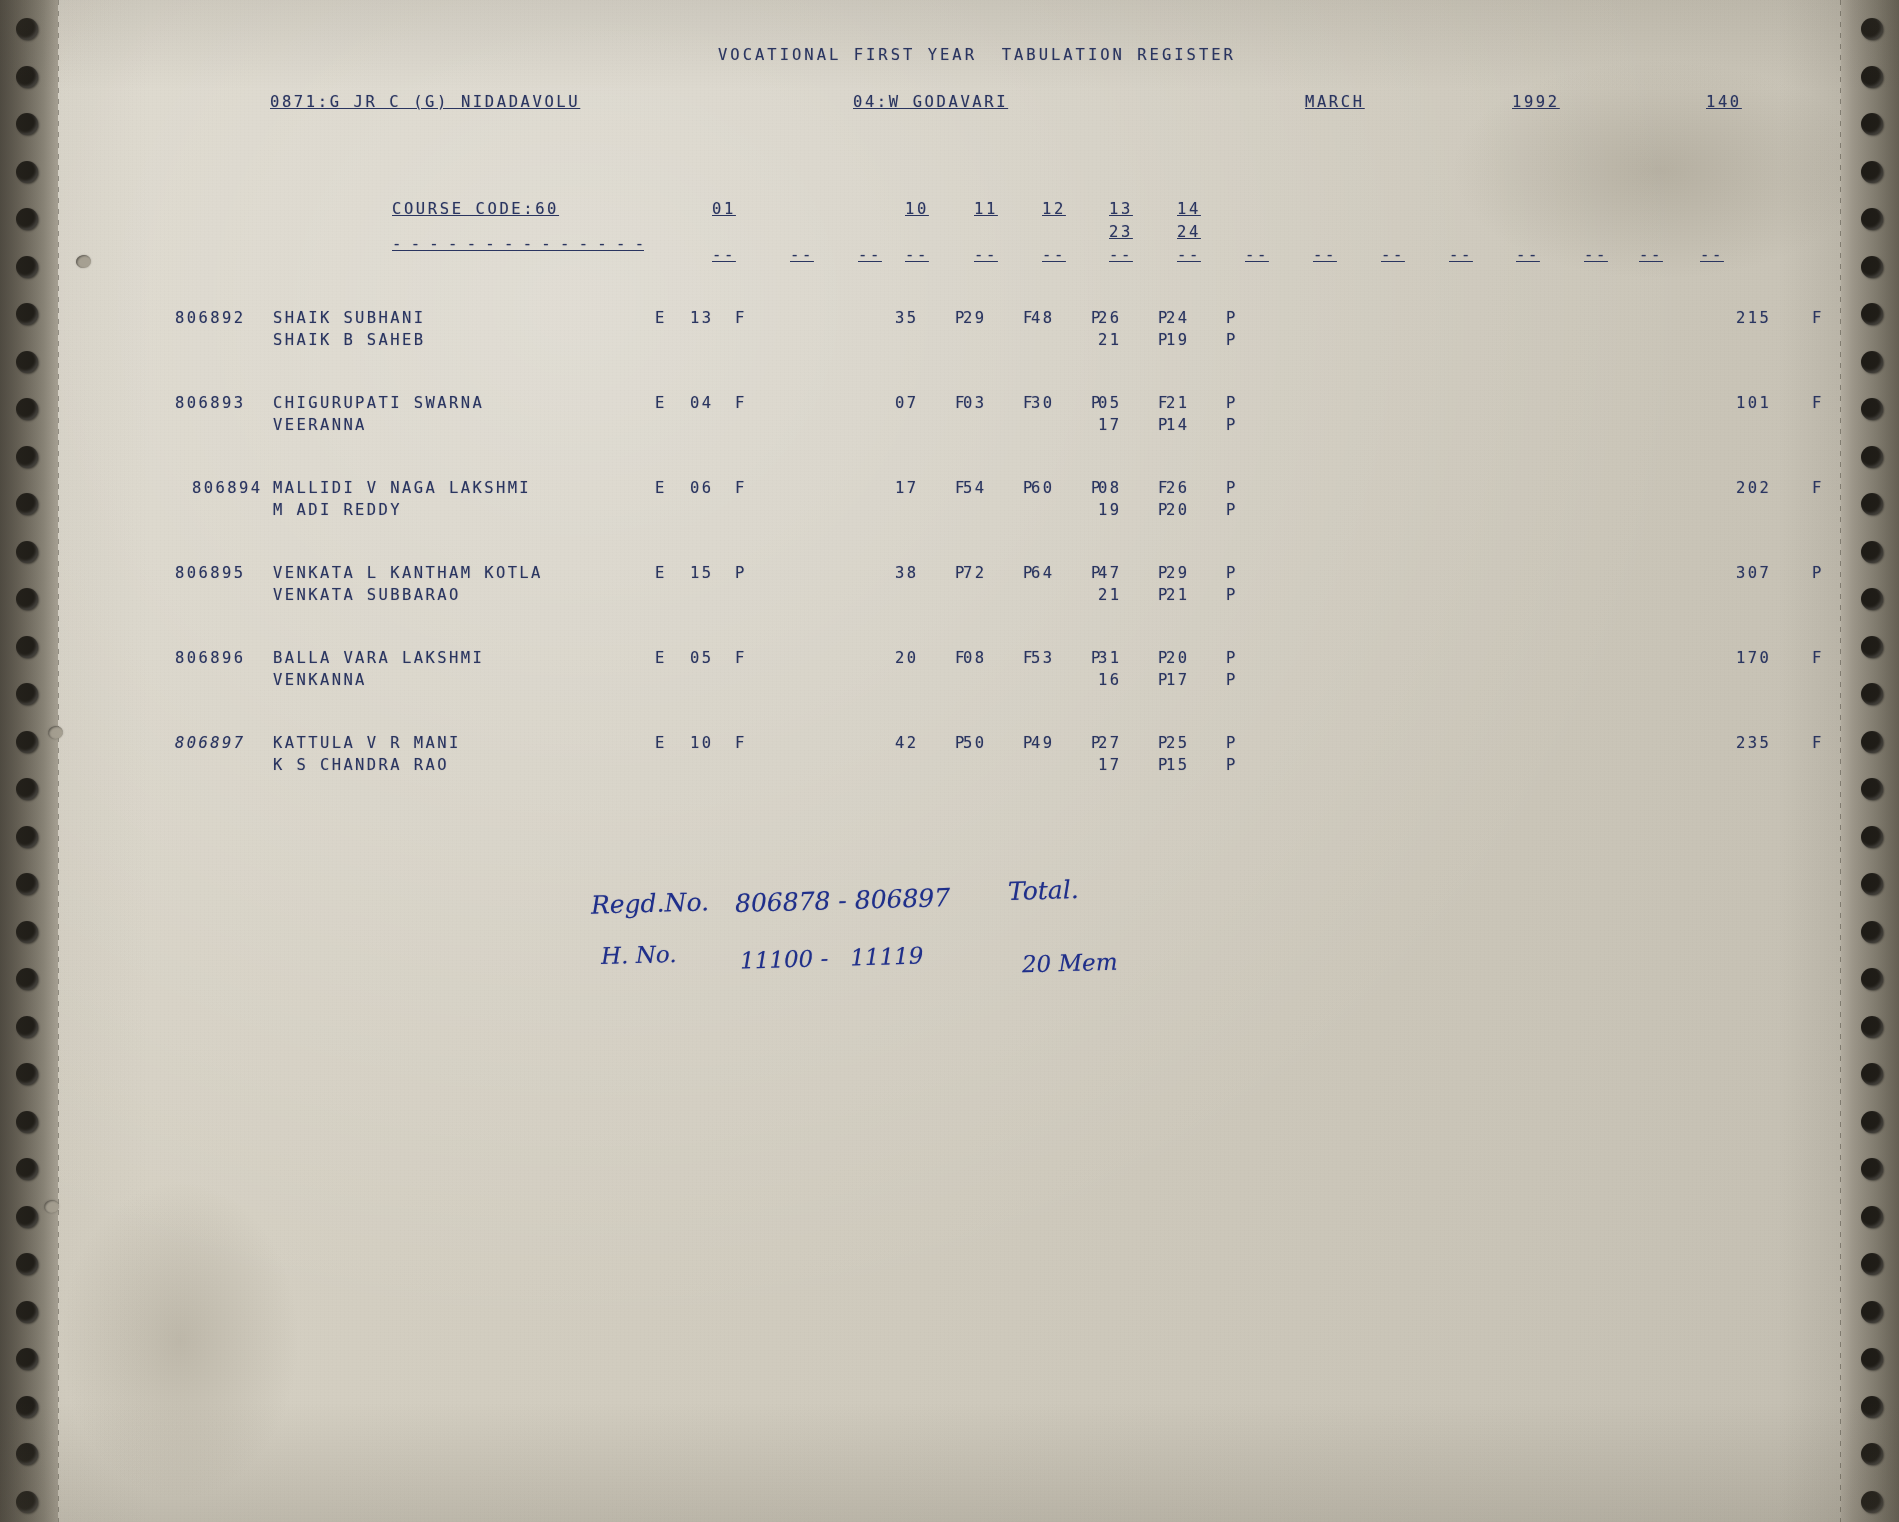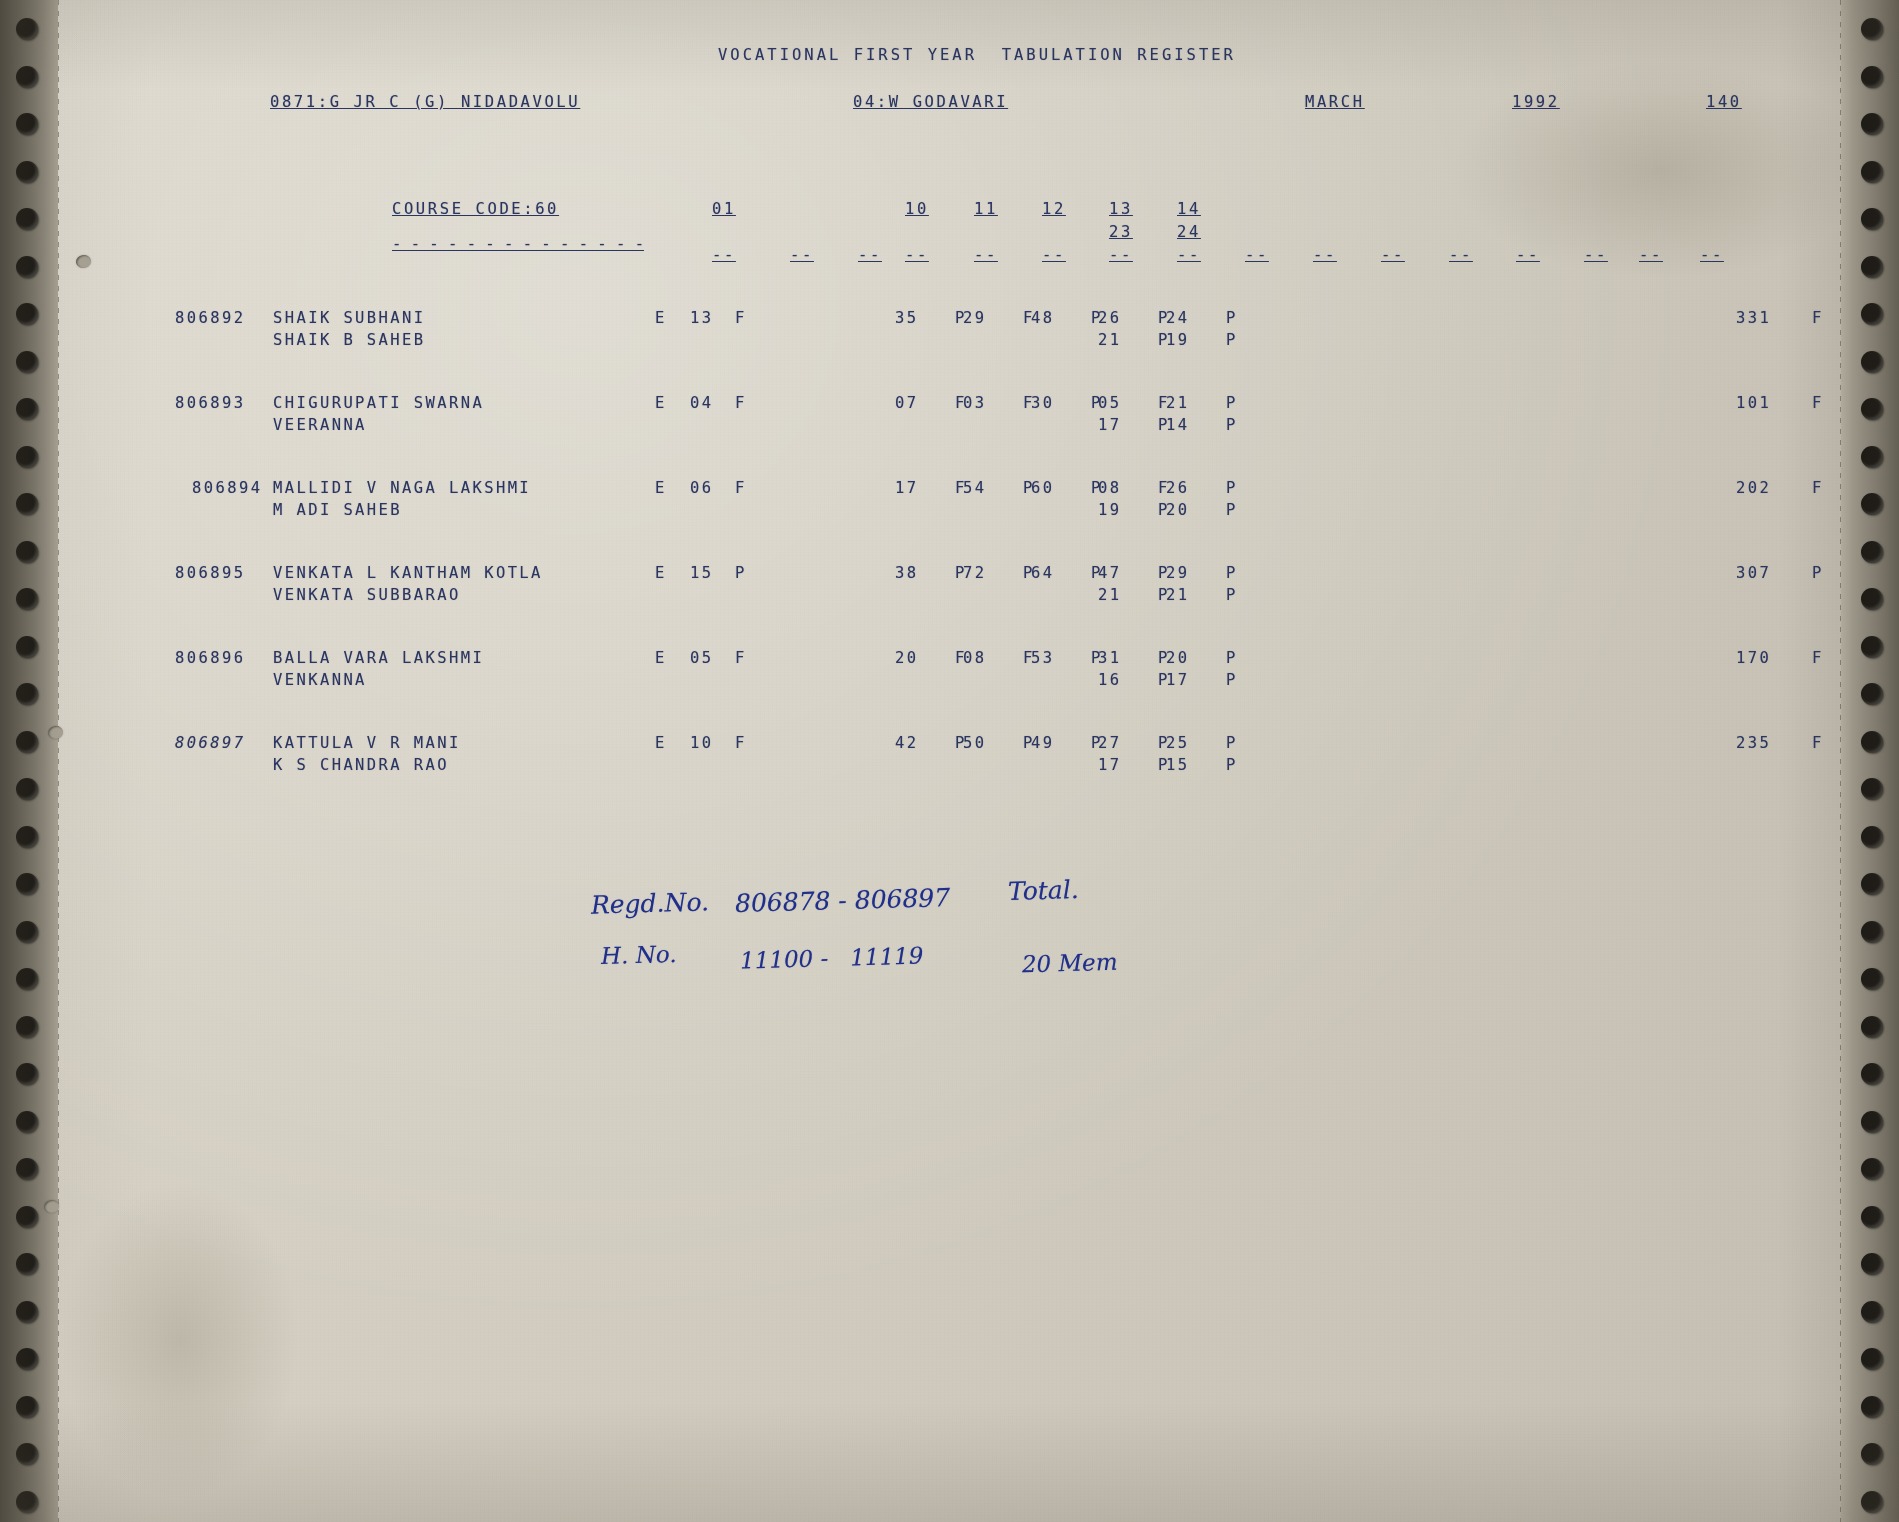--- a/index.html
+++ b/index.html
@@ -256,21 +256,21 @@
       <div class="mono t-row" style="left: 1031px; top: 309px;">48</div>
       <div class="mono t-row" style="left: 1091px; top: 309px;">P</div>
       <div class="mono t-row" style="left: 1098px; top: 309px;">26</div>
       <div class="mono t-row" style="left: 1158px; top: 309px;">P</div>
       <div class="mono t-row" style="left: 1166px; top: 309px;">24</div>
       <div class="mono t-row" style="left: 1226px; top: 309px;">P</div>
       <div class="mono t-row" style="left: 1098px; top: 331px;">21</div>
       <div class="mono t-row" style="left: 1158px; top: 331px;">P</div>
       <div class="mono t-row" style="left: 1166px; top: 331px;">19</div>
       <div class="mono t-row" style="left: 1226px; top: 331px;">P</div>
-      <div class="mono t-row" style="left: 1736px; top: 309px;">331</div>
+      <div class="mono t-row" style="left: 1736px; top: 309px;">215</div>
       <div class="mono t-row" style="left: 1812px; top: 309px;">F</div>
       <div class="mono t-row" style="left: 175px; top: 394px;">806893</div>
       <div class="mono t-row" style="left: 273px; top: 394px;">CHIGURUPATI SWARNA</div>
       <div class="mono t-row" style="left: 273px; top: 416px;">VEERANNA</div>
       <div class="mono t-row" style="left: 655px; top: 394px;">E</div>
       <div class="mono t-row" style="left: 690px; top: 394px;">04</div>
       <div class="mono t-row" style="left: 735px; top: 394px;">F</div>
       <div class="mono t-row" style="left: 895px; top: 394px;">07</div>
       <div class="mono t-row" style="left: 955px; top: 394px;">F</div>
       <div class="mono t-row" style="left: 963px; top: 394px;">03</div>
@@ -282,21 +282,21 @@
       <div class="mono t-row" style="left: 1166px; top: 394px;">21</div>
       <div class="mono t-row" style="left: 1226px; top: 394px;">P</div>
       <div class="mono t-row" style="left: 1098px; top: 416px;">17</div>
       <div class="mono t-row" style="left: 1158px; top: 416px;">P</div>
       <div class="mono t-row" style="left: 1166px; top: 416px;">14</div>
       <div class="mono t-row" style="left: 1226px; top: 416px;">P</div>
       <div class="mono t-row" style="left: 1736px; top: 394px;">101</div>
       <div class="mono t-row" style="left: 1812px; top: 394px;">F</div>
       <div class="mono t-row" style="left: 192px; top: 479px;">806894</div>
       <div class="mono t-row" style="left: 273px; top: 479px;">MALLIDI V NAGA LAKSHMI</div>
-      <div class="mono t-row" style="left: 273px; top: 501px;">M ADI SAHEB</div>
+      <div class="mono t-row" style="left: 273px; top: 501px;">M ADI REDDY</div>
       <div class="mono t-row" style="left: 655px; top: 479px;">E</div>
       <div class="mono t-row" style="left: 690px; top: 479px;">06</div>
       <div class="mono t-row" style="left: 735px; top: 479px;">F</div>
       <div class="mono t-row" style="left: 895px; top: 479px;">17</div>
       <div class="mono t-row" style="left: 955px; top: 479px;">F</div>
       <div class="mono t-row" style="left: 963px; top: 479px;">54</div>
       <div class="mono t-row" style="left: 1023px; top: 479px;">P</div>
       <div class="mono t-row" style="left: 1031px; top: 479px;">60</div>
       <div class="mono t-row" style="left: 1091px; top: 479px;">P</div>
       <div class="mono t-row" style="left: 1098px; top: 479px;">08</div>

